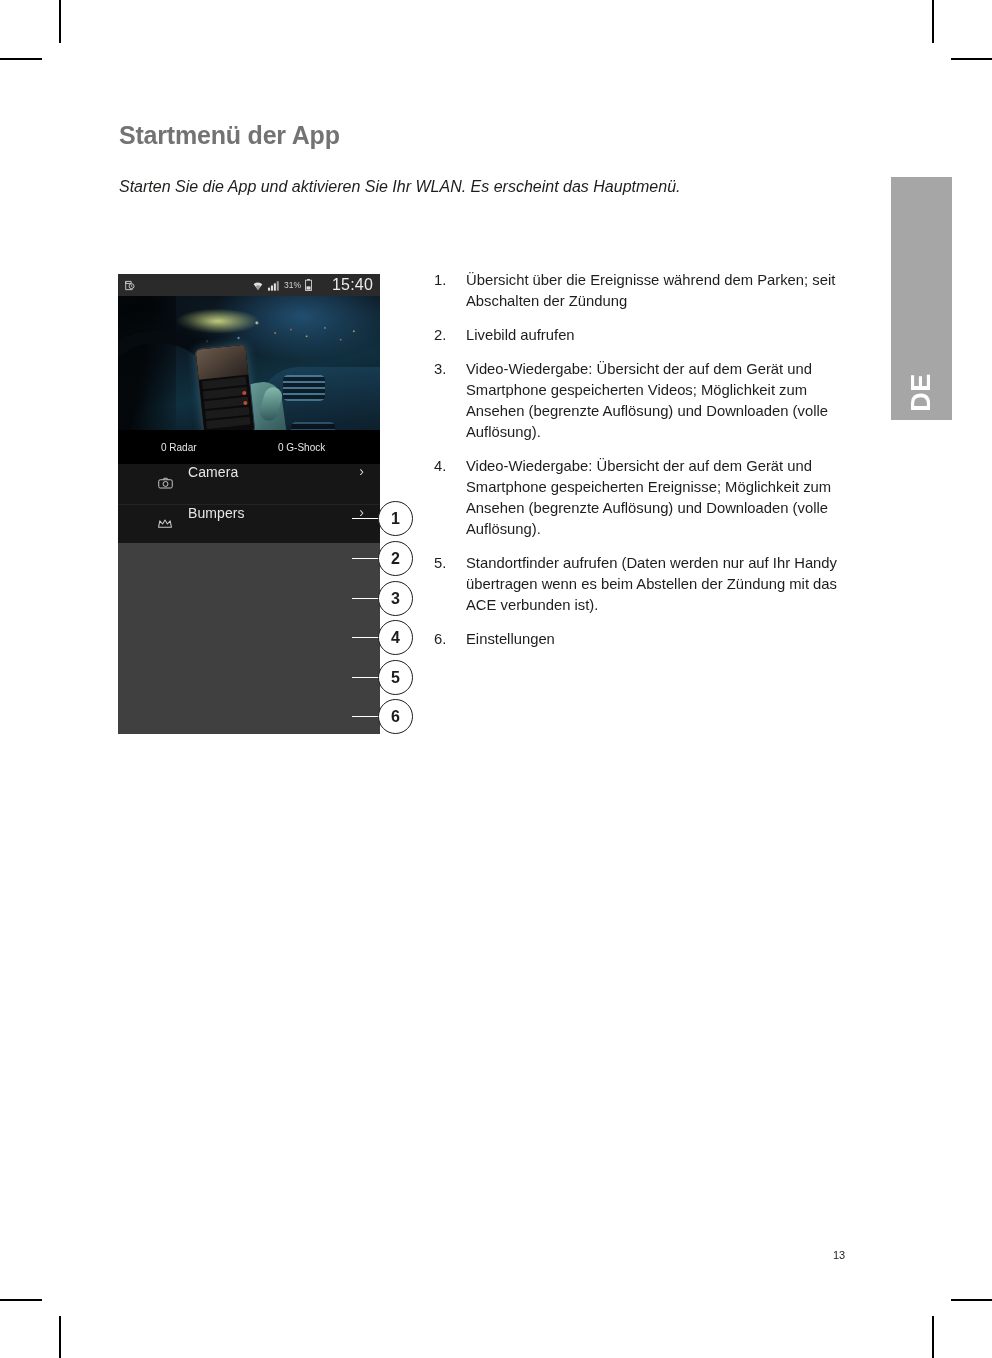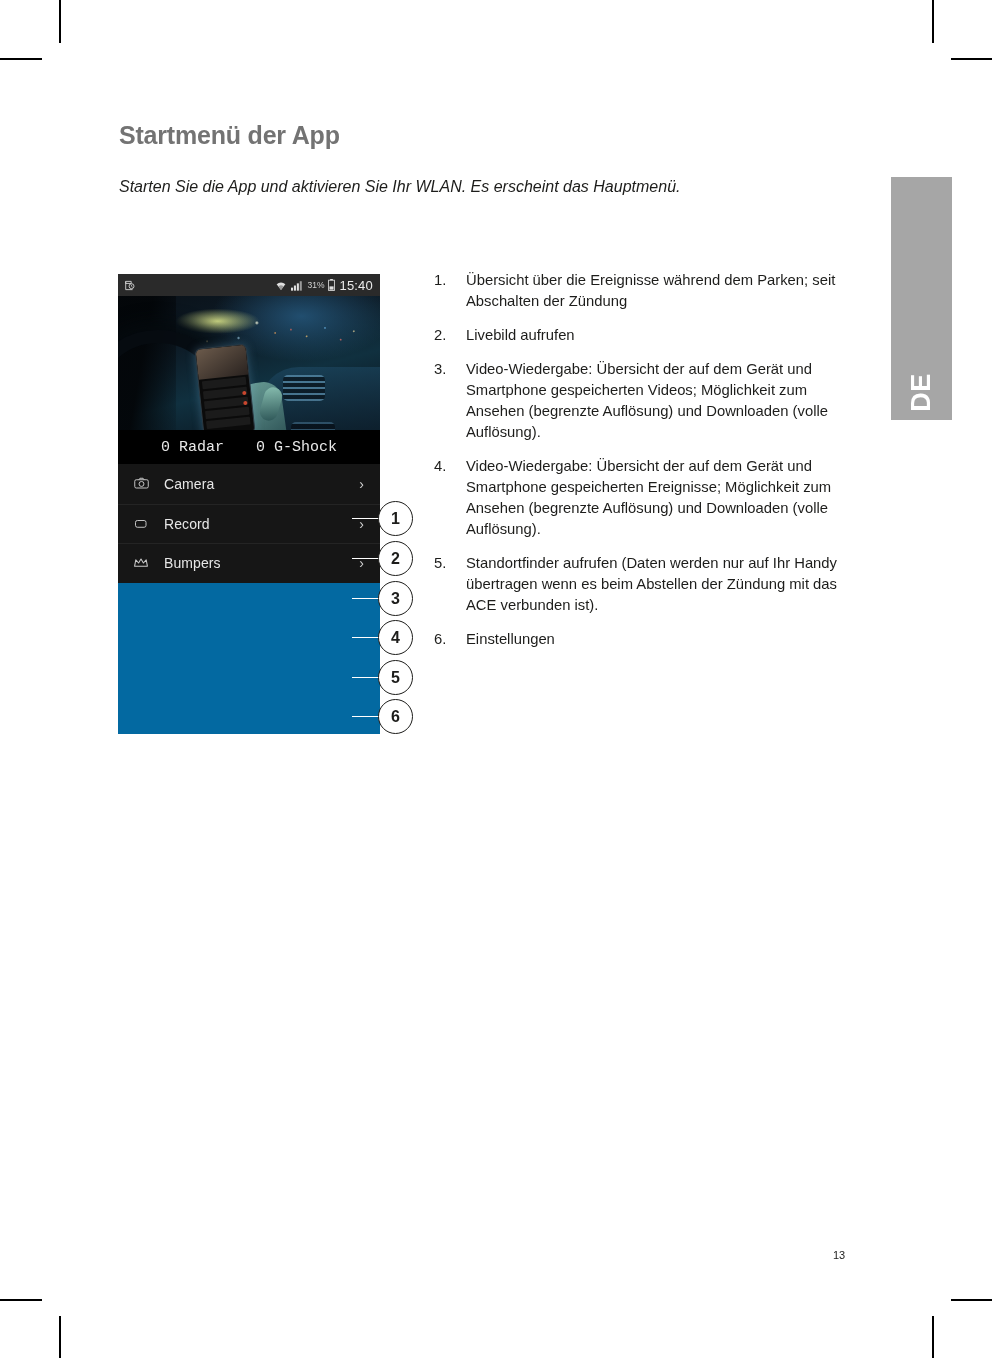--- a/index.html
+++ b/index.html
@@ -80,21 +80,21 @@
     font-style: italic;
   }
 
   
   .phone-shot {
     position: absolute;
     left: 118px;
     top: 274px;
     width: 262px;
     height: 460px;
-    background: #0369a1;
+    background: #404040;
     overflow: hidden;
   }
   .statusbar {
     position: relative;
     height: 22px;
     background: #2a2a2a;
     display: flex;
     align-items: center;
     padding: 0 7px;
     box-sizing: border-box;
@@ -102,21 +102,21 @@
   .sb-left { display: flex; align-items: center; gap: 4px; }
   .sb-right {
     margin-left: auto;
     display: flex;
     align-items: center;
     gap: 4px;
     color: #dedede;
     font-size: 10px;
   }
   .sb-batt-pct { font-size: 8.5px; color: #d2d2d2; }
-  .sb-clock { font-size: 13px; color: #eaeaea; letter-spacing: 0.2px; }
+  .sb-clock { font-size: 16px; color: #eaeaea; letter-spacing: 0.2px; margin-left: 16px; }
   .sb-icon { display: inline-flex; }
 
   .app-titlebar {
     height: 34px;
     background: #111111;
     display: flex;
     align-items: center;
     justify-content: flex-end;
     padding-right: 10px;
     box-sizing: border-box;
@@ -229,35 +229,34 @@
     background: #c8462e;
   }
 
   .metrics {
     position: relative;
     height: 34px;
     background: #000000;
     display: flex;
     align-items: center;
     color: #e9e9e9;
-    font-size: 15px;
+    font-size: 10px;
     margin-top: -34px;
-    font-family: Liberation Mono, monospace;
   }
   .metric-radar { position: absolute; left: 43px; }
-  .metric-shock { position: absolute; left: 138px; }
+  .metric-shock { position: absolute; left: 160px; }
 
   .menu { background: #161616; }
   .menu-row {
     position: relative;
     height: 39.5px;
     display: flex;
-    align-items: center;
     border-top: 1px solid #242424;
     box-sizing: border-box;
+    padding-left: 24px;
   }
   .menu-row:first-child { border-top: none; }
   .menu-ico {
     width: 46px;
     display: flex;
     justify-content: center;
     align-items: center;
     color: #c9c9c9;
   }
   .menu-label {
@@ -426,29 +425,20 @@
         <svg width="15" height="15" viewBox="0 0 20 20">
           <rect x="1" y="5" width="18" height="11" rx="2" fill="none" stroke="#c9c9c9" stroke-width="1.3"></rect>
           <path d="M6.5 5l1.4-2h4.2l1.4 2" fill="none" stroke="#c9c9c9" stroke-width="1.3"></path>
           <circle cx="10" cy="10.6" r="3.3" fill="none" stroke="#c9c9c9" stroke-width="1.3"></circle>
         </svg>
       </span>
       <span class="menu-label">Camera</span>
       <span class="menu-chevron">›</span>
     </div>
 
-    <div class="menu-row">
-      <span class="menu-ico">
-        <svg width="15" height="15" viewBox="0 0 20 20">
-          <rect x="2" y="6" width="14" height="9" rx="2.5" fill="none" stroke="#c9c9c9" stroke-width="1.3"></rect>
-        </svg>
-      </span>
-      <span class="menu-label">Record</span>
-      <span class="menu-chevron">›</span>
-    </div>
 
     <div class="menu-row">
       <span class="menu-ico">
         <svg width="16" height="16" viewBox="0 0 20 20">
           <path d="M2 14 L3.5 6 L7 10 L10 5 L13 10 L16.5 6 L18 14 Z" fill="none" stroke="#c9c9c9" stroke-width="1.3" stroke-linejoin="round"></path>
         </svg>
       </span>
       <span class="menu-label">Bumpers</span>
       <span class="menu-chevron">›</span>
     </div>

